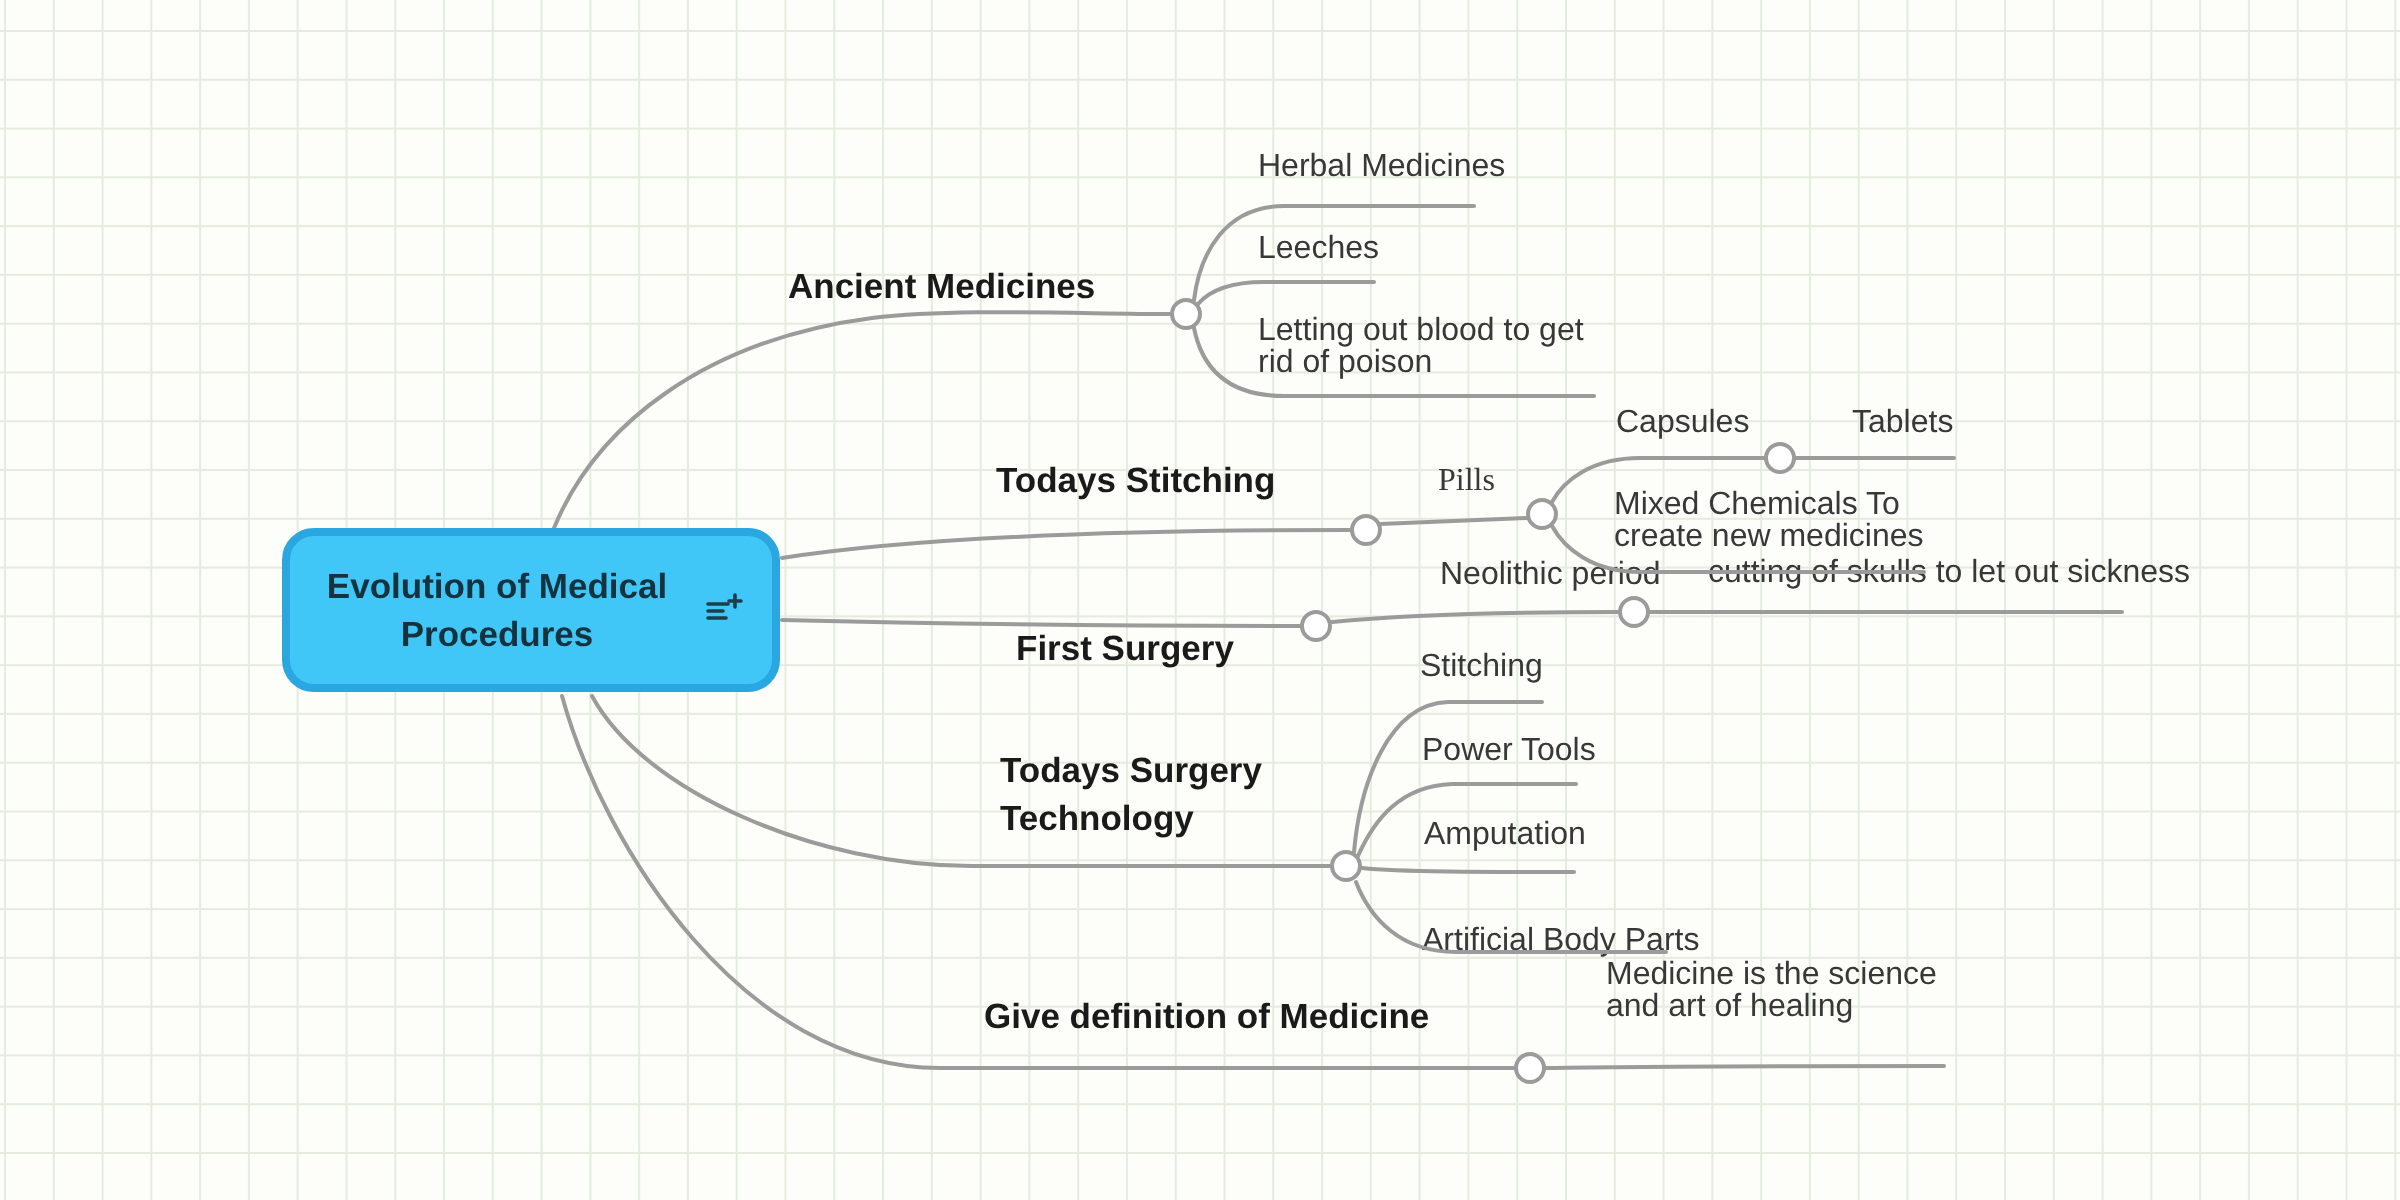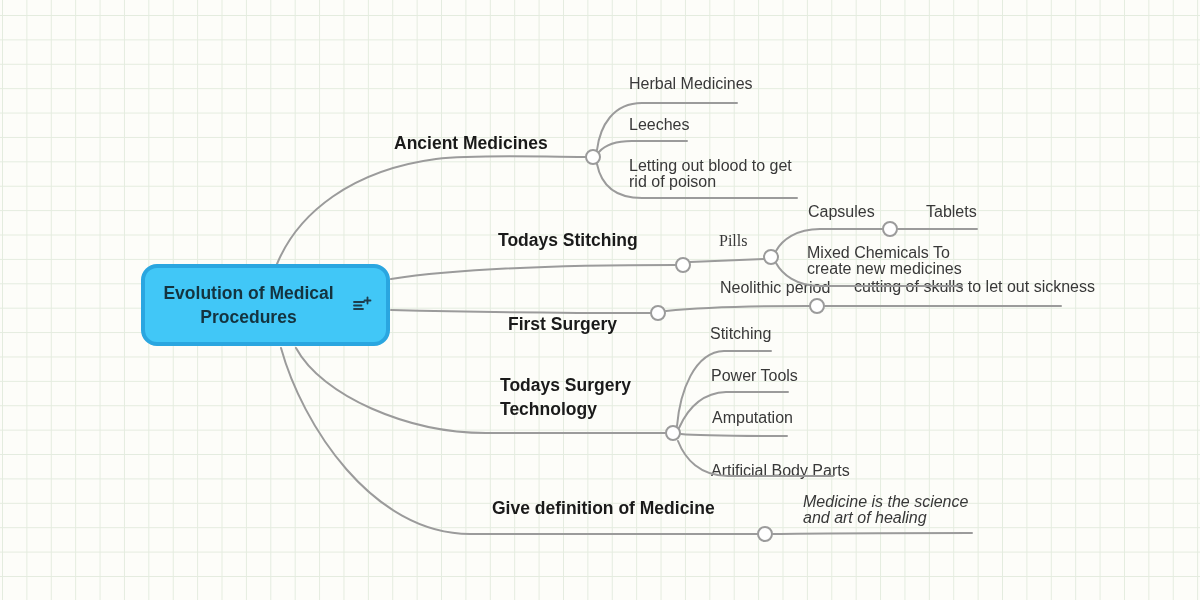--- a/index.html
+++ b/index.html
@@ -86,21 +86,21 @@
 <div class="lbl" style="left:720px;top:280px;text-align:center;">Neolithic period</div>
 <div class="lbl" style="left:854px;top:279px;">cutting of skulls to let out sickness</div>
 
 <div class="blbl wrap" style="left:500px;top:373px;width:160px;">Todays Surgery Technology</div>
 <div class="lbl" style="left:710px;top:326px;">Stitching</div>
 <div class="lbl" style="left:711px;top:368px;">Power Tools</div>
 <div class="lbl" style="left:712px;top:410px;">Amputation</div>
 <div class="lbl" style="left:711px;top:452px;margin-top:11px;">Artificial Body Parts</div>
 
 <div class="blbl" style="left:492px;top:496px;">Give definition of Medicine</div>
-<div class="lbl wrap" style="left:803px;top:494px;width:172px;font-style:italic;">Medicine is the science and art of healing</div>
+<div class="lbl wrap" style="left:803px;top:480px;width:172px;">Medicine is the science and art of healing</div>
 
 <div class="root-node">
   <div class="root-text">Evolution of Medical Procedures</div>
   <svg class="root-icon" viewBox="0 0 20 20">
     <g stroke="#1d3d4d" stroke-width="1.8" stroke-linecap="round">
       <line x1="2" y1="7" x2="12" y2="7"></line>
       <line x1="2" y1="10.5" x2="9.5" y2="10.5"></line>
       <line x1="2" y1="14" x2="11" y2="14"></line>
       <line x1="15.5" y1="2.5" x2="15.5" y2="8.5"></line>
       <line x1="12.5" y1="5.5" x2="18.5" y2="5.5"></line>

